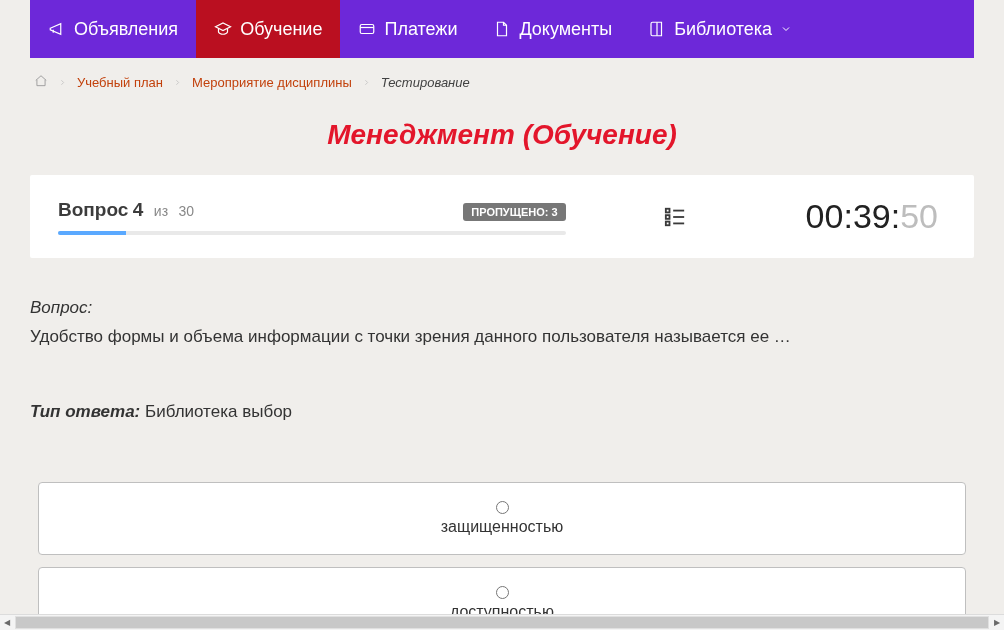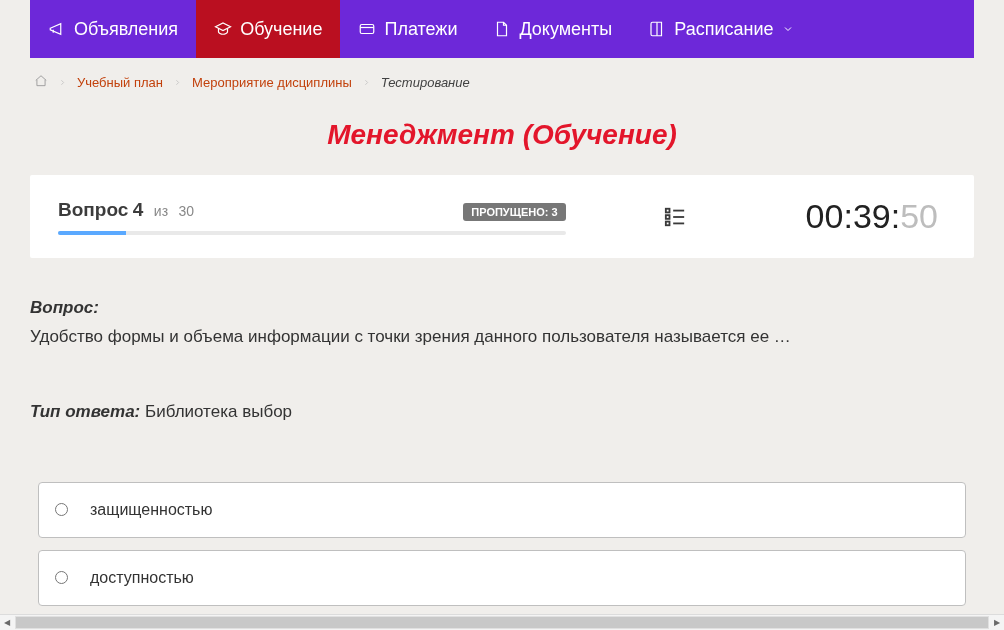--- a/index.html
+++ b/index.html
@@ -95,35 +95,36 @@
     .timer {
       font-size: 34px;
       color: #222;
       font-weight: 300;
       margin-left: 80px;
       margin-right: 8px;
       white-space: nowrap;
     }
     .timer .ms { color: #bdbdbd; }
     .content { margin: 40px 30px 0; }
-    .qlabel { font-weight: 700; font-style: italic; font-size: 17px; color: #333; }
+    .qlabel { font-weight: 400; font-style: italic; font-size: 17px; color: #333; }
     .qtext { font-size: 17px; color: #333; margin-top: 6px; line-height: 1.5; }
     .atype-row { margin-top: 52px; font-size: 17px; color: #333; }
     .atype-label { font-weight: 700; font-style: italic; }
     .answers { margin: 60px 8px 0; }
     .answer {
       border: 1px solid #bfbfbf;
       border-radius: 4px;
       padding: 18px 16px;
       margin-bottom: 12px;
       display: flex;
       align-items: center;
-      gap: 22px;
+      gap: 4px;
       background: #fff;
       cursor: pointer;
+      flex-direction: column;
     }
     .radio { width: 13px; height: 13px; }
     .answer-text { font-size: 16px; color: #333; }
     .hscroll {
       position: absolute;
       bottom: 0;
       left: 0;
       right: 0;
       height: 16px;
       background: #f4f4f4;
@@ -184,21 +185,21 @@
           </span>
         <span>Документы</span>
       </div>
       <div class="nav-item">
         <span class="nav-icon">
             <svg viewBox="0 0 24 24">
               <path d="M4 5a2 2 0 012-2h12v18H6a2 2 0 01-2-2z"></path>
               <path d="M12 3v18"></path>
             </svg>
           </span>
-        <span>Расписание</span>
+        <span>Библиотека</span>
         <span class="chev">
             <svg viewBox="0 0 24 24">
               <path d="M6 9l6 6 6-6"></path>
             </svg>
           </span>
       </div>
     </div>
 
     <div class="breadcrumbs">
       <a class="home-icon"><svg viewBox="0 0 24 24">

